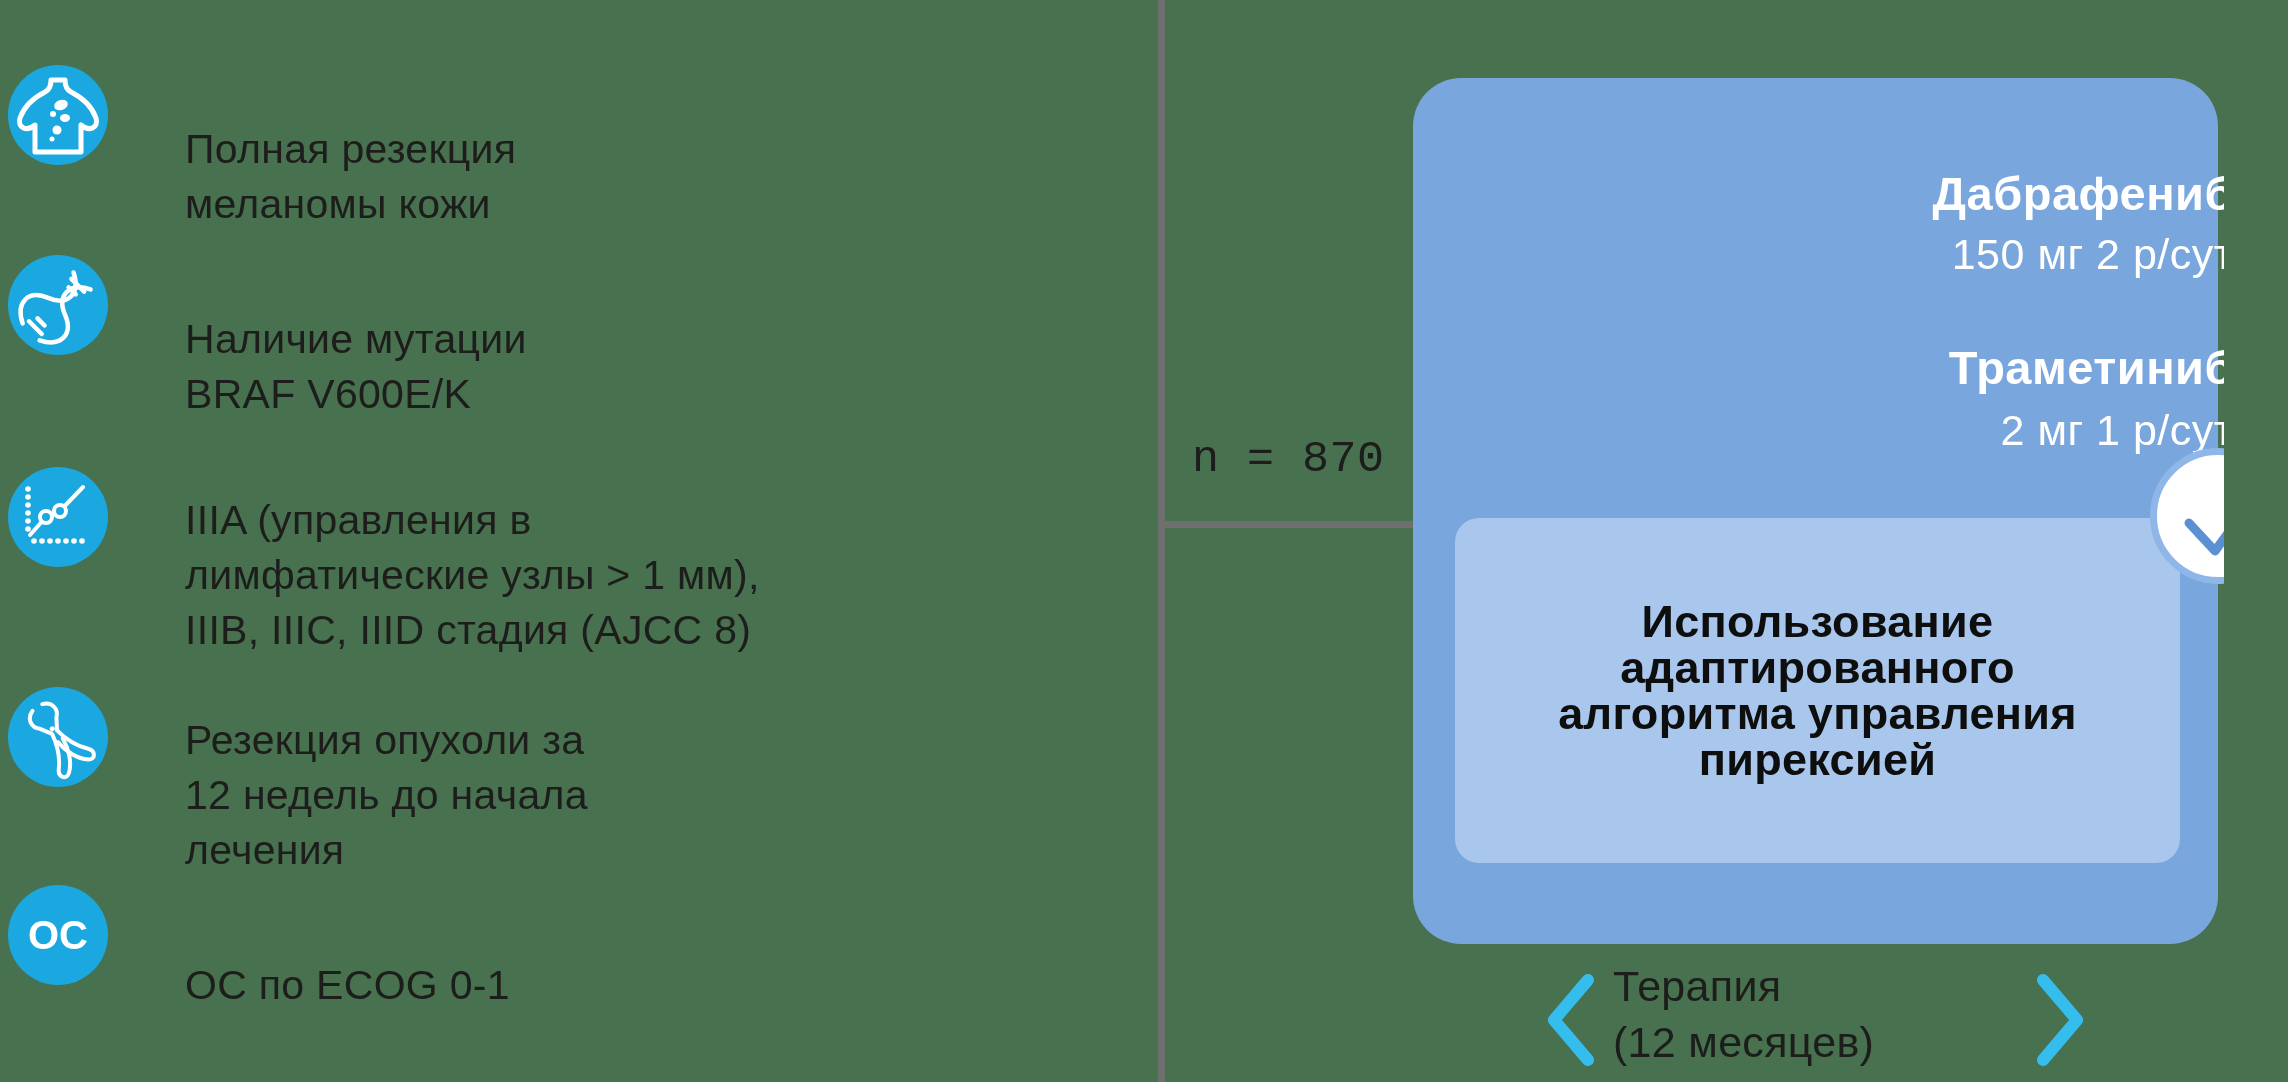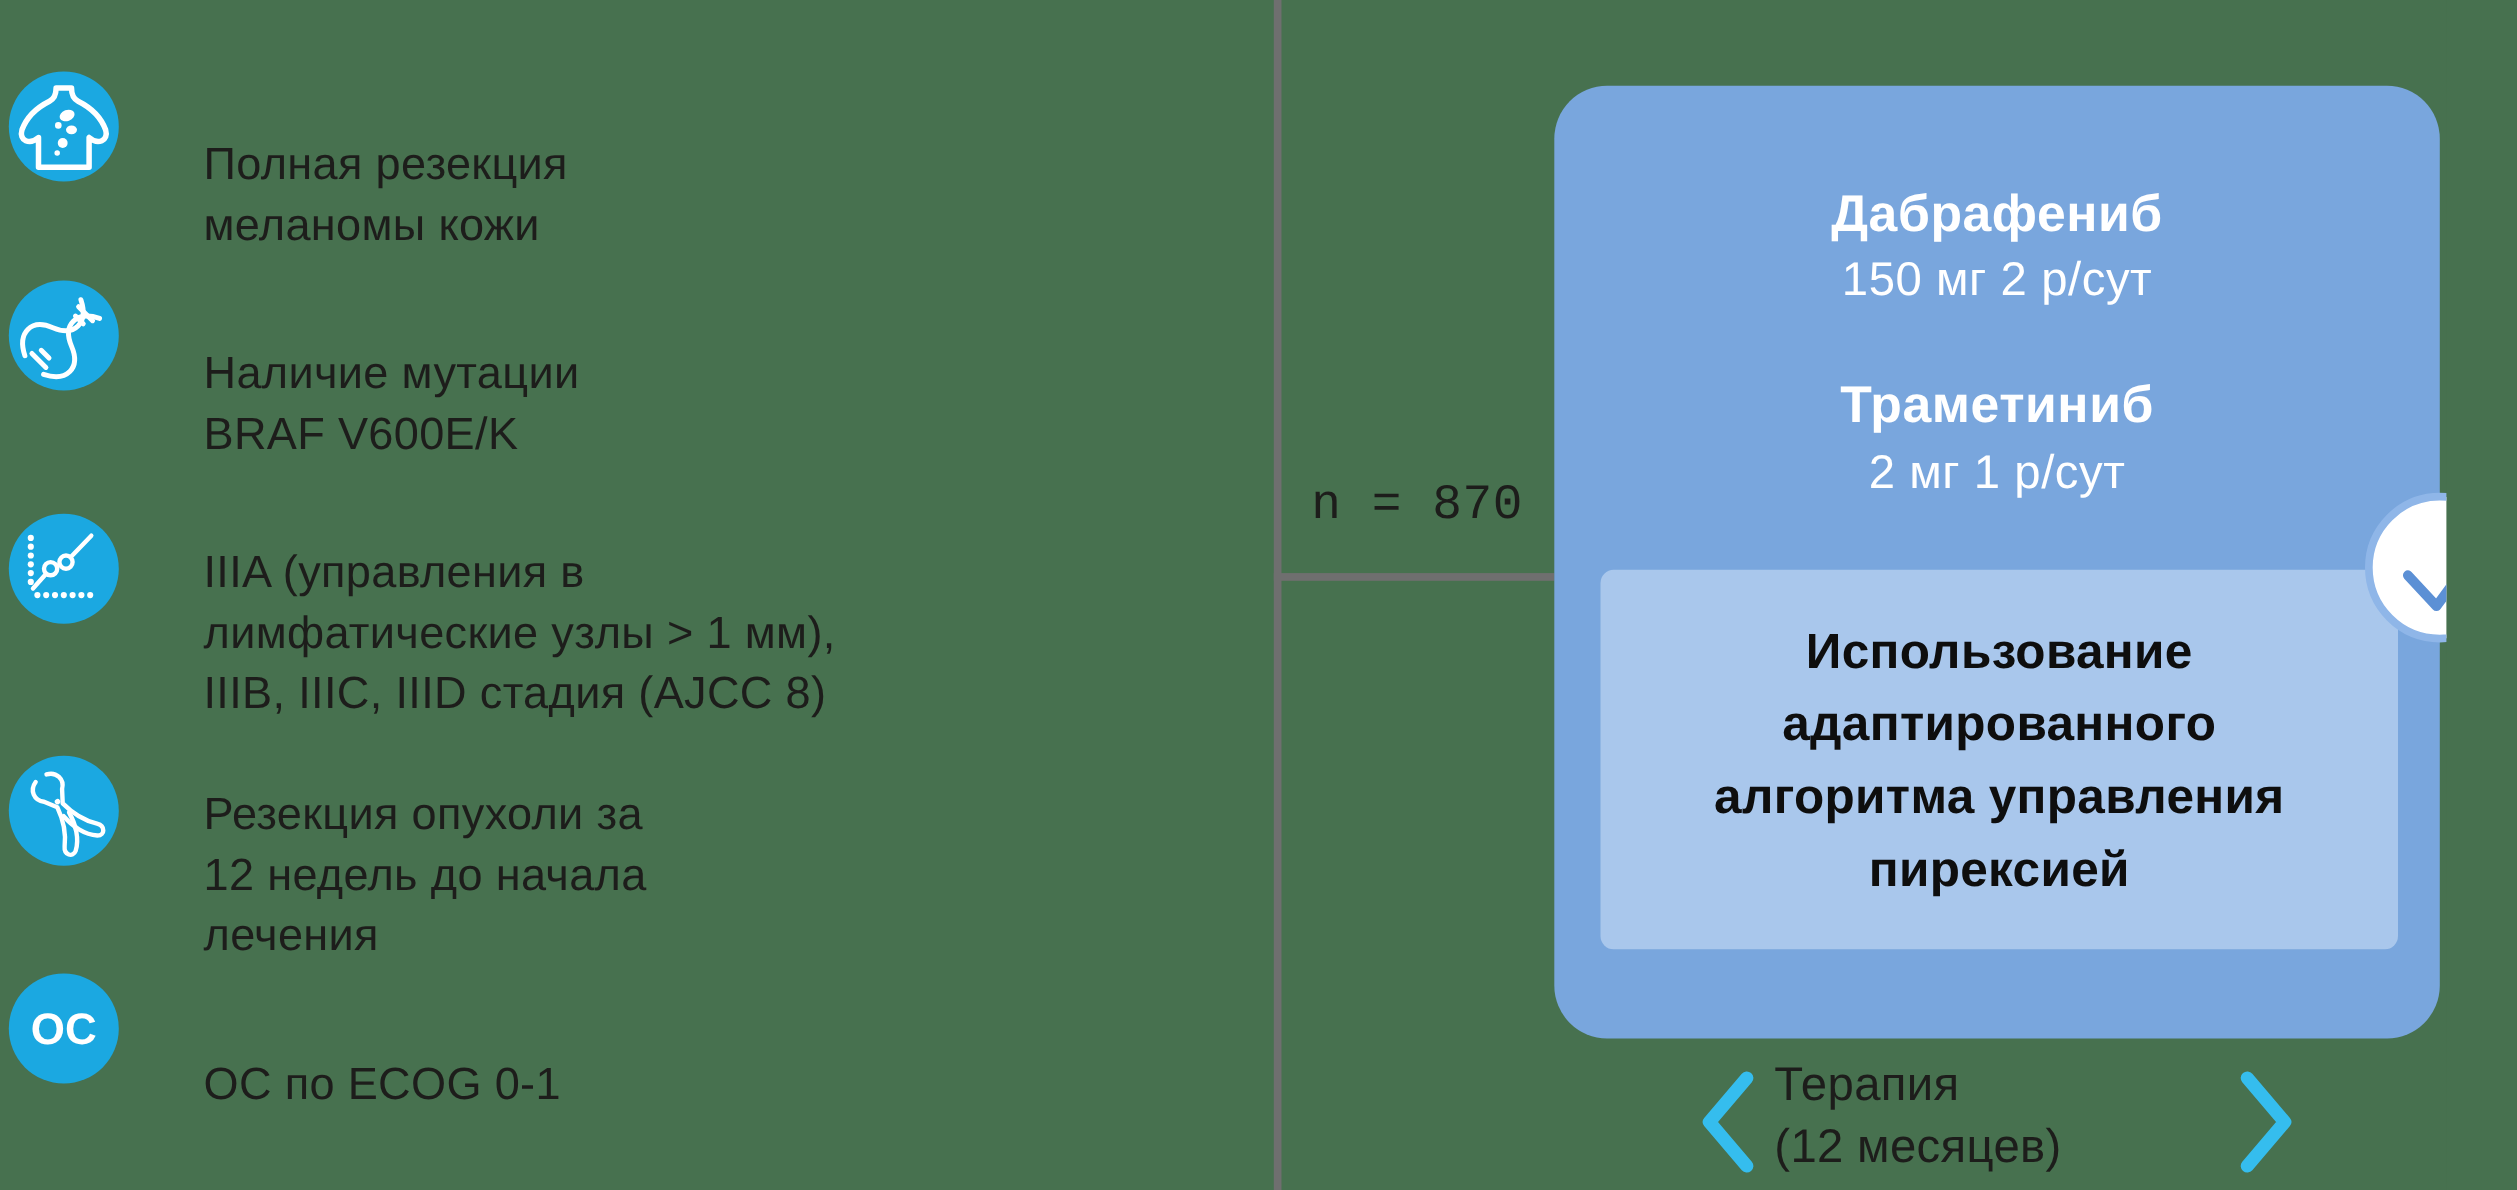--- a/index.html
+++ b/index.html
@@ -20,28 +20,28 @@
   .oc-text{font-weight:bold;font-size:40px;fill:#ffffff;}
   
   .vline{position:absolute;left:1158px;top:0;width:7px;height:1082px;background:#6F6F6F;}
   .hline{position:absolute;left:1158px;top:521px;width:255px;height:7px;background:#6F6F6F;}
   .nlabel{position:absolute;left:1192px;top:434px;font-size:45px;letter-spacing:.5px;color:#1D1D1B;font-family:Liberation Mono, monospace;}
   
   .treatment-box{
     position:absolute;left:1413px;top:78px;width:805px;height:866px;
     background:#79A6DD;border-radius:48px;
   }
-  .drug-line{position:absolute;left:0;width:100%;text-align:center;color:#ffffff;}
+  .drug-line{position:absolute;left:16px;width:100%;text-align:right;color:#ffffff;}
   .drug-name{font-weight:bold;font-size:47px;letter-spacing:.5px;}
   .drug-dose{font-size:43px;letter-spacing:.5px;}
   .algo-box{
     position:absolute;left:42px;top:440px;width:725px;height:345px;
-    background:#A9C7EC;border-radius:12px;
+    background:#A9C7EC;border-radius:24px;
     display:flex;align-items:center;justify-content:center;text-align:center;
-    font-weight:bold;font-size:45px;line-height:66px;color:#0E0E0E;letter-spacing:.3px;
+    font-weight:bold;font-size:45px;line-height:46px;color:#0E0E0E;letter-spacing:.3px;
   }
   .algo-box span{display:block;max-width:590px;}
   .check-circle{
     position:absolute;left:2150px;top:448px;width:136px;height:136px;border-radius:50%;
     background:#ffffff;border:7px solid #8FB6E8;box-sizing:border-box;
     display:flex;align-items:center;justify-content:center;
   }
   
   .therapy-label{
     position:absolute;left:1613px;top:958px;width:400px;

